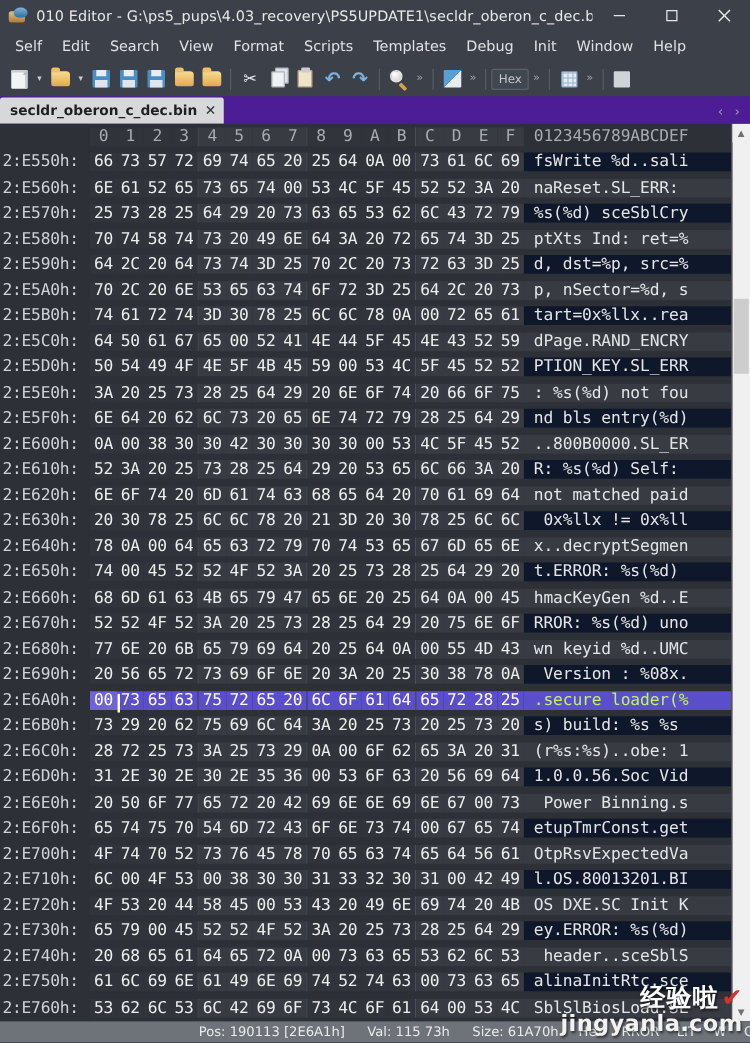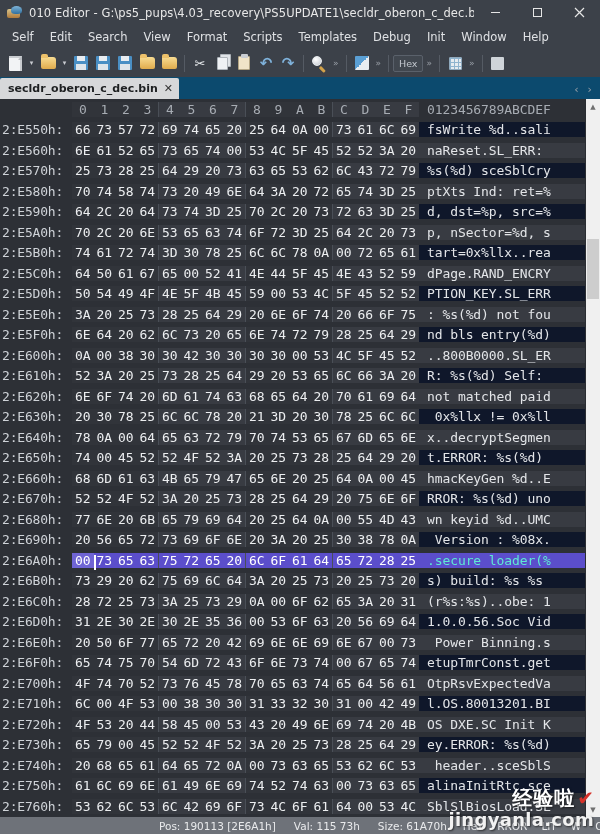--- a/index.html
+++ b/index.html
@@ -88,21 +88,21 @@
   .ic-mag .h { position:absolute; right:0; bottom:0; width:7px; height:2.5px; background:#d3a24a;
             transform: rotate(45deg); border-radius:1px; }
   .ic-flag { width:14px; height:14px; background: linear-gradient(135deg,#5a9fd4 50%, #e8edf1 50%); border-radius:1px;}
   .ic-grid { width:13px; height:13px; background:#e5ebf0; border:1px solid #8fa9bd; border-radius:1px;
             background-image: linear-gradient(#8fb4cf 1px, transparent 1px), linear-gradient(90deg,#8fb4cf 1px, transparent 1px);
             background-size: 4px 4px; }
   .ic-bar { width:13px; height:13px; background:#cfd4d9; border-radius:1px; }
 
   
   .tabstrip {
-    height: 22px; flex: 0 0 22px; background: #0c4a6e; display: flex; align-items: center;
+    height: 22px; flex: 0 0 22px; background: #4c1d95; display: flex; align-items: center;
     position: relative;
   }
   .tab {
     height: 21px; background: #d7d8da; color: #1d1f21; font-size: 11px; font-weight: bold;
     display: flex; align-items: center; padding: 0 6px 0 8px; gap: 6px; border-radius: 2px 2px 0 0;
     font-family: "DejaVu Sans", sans-serif;
   }
   .tab-close { font-size: 11px; color: #333; }
   .tab-nav { position: absolute; right: 8px; bottom: 3px; display: flex; gap: 9px; color: #9aa0a8; font-size: 11px; }
 
@@ -128,21 +128,21 @@
   .stripe0 { background: #31343a; }
   .stripe1 { background: #383b42; }
   .ascii {
     flex: 1 1 auto; padding-left: 8px; color: #e3e5e8; letter-spacing: -0.1px;
   }
   .hdr .ascii { color: #a7acb3; }
   .ascii.a0 { background: #0f172a; }
   .ascii.a1 { background: #383b42; }
   .sel .byte { background: #5b4ecb; color: #ffffff; }
   .sel .byte.first { background: #6f64d4; }
-  .sel .ascii { background: #5b4ecb; color: #5eead4; }
+  .sel .ascii { background: #5b4ecb; color: #bef264; }
   .caret { position: absolute; left: 0px; top: 2px; width: 2px; height: 15px; background: #ffffff; }
 
   
   .vscroll { flex: 0 0 15px; background: #f0f0f0; position: relative; border-left: 1px solid #2a2d32;}
   .vthumb { position: absolute; left: 1px; right: 1px; top: 140px; height: 60px; background: #cdcdcd; }
   .vbtn { position: absolute; left: 0; right: 0; height: 15px; background: #f0f0f0;
           display:flex; align-items:center; justify-content:center; color:#707070; font-size: 7px; }
   .vbtn.up { top: 0; } .vbtn.down { bottom: 0; }
 
   

